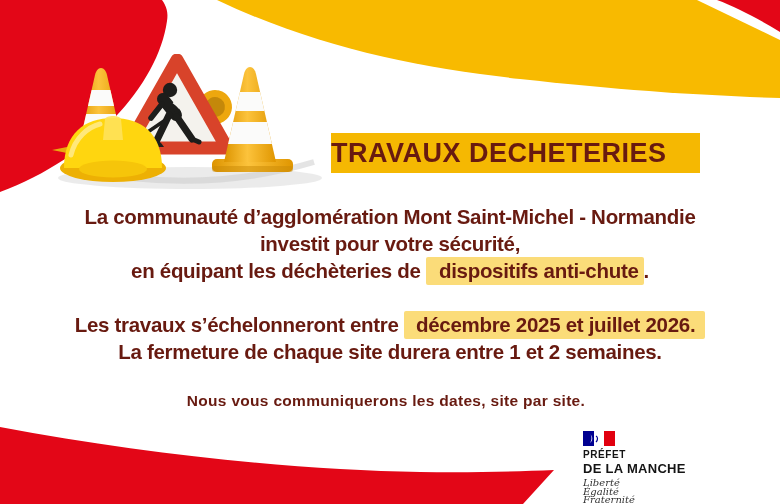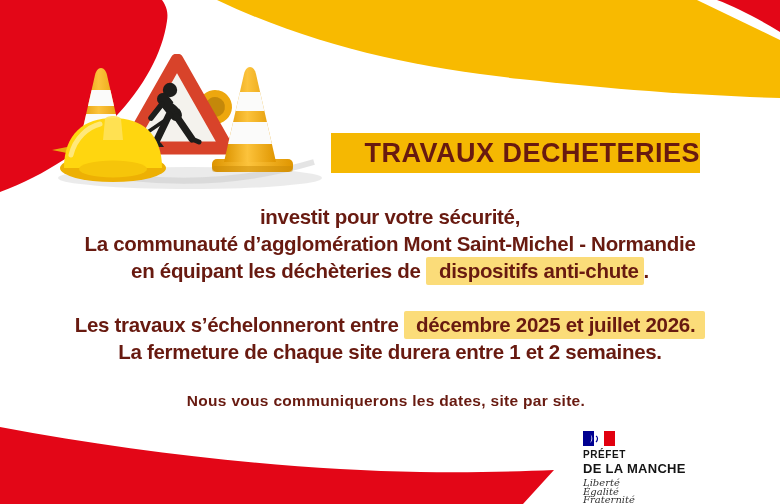--- a/index.html
+++ b/index.html
@@ -5,21 +5,21 @@
   html,body{margin:0;padding:0;background:#ffffff;}
   .poster{
     position:relative;width:780px;height:504px;overflow:hidden;background:#ffffff;
     font-family:"Liberation Sans",sans-serif;
   }
   .poster svg{display:block;}
   .decor{position:absolute;left:0;top:0;}
   .illustration{position:absolute;left:50px;top:54px;}
   .title-badge{
     position:absolute;left:331px;top:133px;width:369px;height:40px;
-    background:var(--gold);display:flex;align-items:center;justify-content:flex-end;
+    background:var(--gold);display:flex;align-items:center;justify-content:flex-start;
     color:var(--maroon);font-size:27px;font-weight:700;letter-spacing:.5px;white-space:nowrap;
   }
   .copy{position:absolute;left:0;width:780px;text-align:center;color:var(--maroon);
     font-weight:700;font-size:20.5px;line-height:27px;letter-spacing:-0.3px;}
   .p1{top:203px;}
   .p2{top:311px;}
   .hl{background:var(--highlight);padding:2px 5px 3px 13px;border-radius:2px;}
   .hl-wide{background:var(--highlight);padding:2px 10px 3px 12px;border-radius:2px;}
   .note{position:absolute;left:0;top:392px;width:772px;text-align:center;
     color:var(--maroon);font-weight:600;font-size:15.5px;letter-spacing:.3px;}
@@ -114,22 +114,22 @@
       <ellipse cx="63" cy="115" rx="34" ry="8.5" fill="#f6c50a"></ellipse>
       <path d="M21,101 C25,84 38,73 50,70" stroke="#ffffff" stroke-width="5" fill="none" opacity="0.45" stroke-linecap="round"></path>
     </g>
   </svg>
 
   <div class="title-badge">
     <span>TRAVAUX DECHETERIES</span>
   </div>
 
   <div class="copy p1">
+    <div>La communauté d’agglomération Mont Saint-Michel - Normandie</div>
     <div>investit pour votre sécurité,</div>
-    <div>La communauté d’agglomération Mont Saint-Michel - Normandie</div>
     <div><span>en équipant les déchèteries de </span><span class="hl">dispositifs anti-chute</span><span>.</span></div>
   </div>
 
   <div class="copy p2">
     <div><span>Les travaux s’échelonneront entre </span><span class="hl-wide">décembre 2025 et juillet 2026.</span></div>
     <div>La fermeture de chaque site durera entre 1 et 2 semaines.</div>
   </div>
 
   <div class="note">Nous vous communiquerons les dates, site par site.</div>
 

